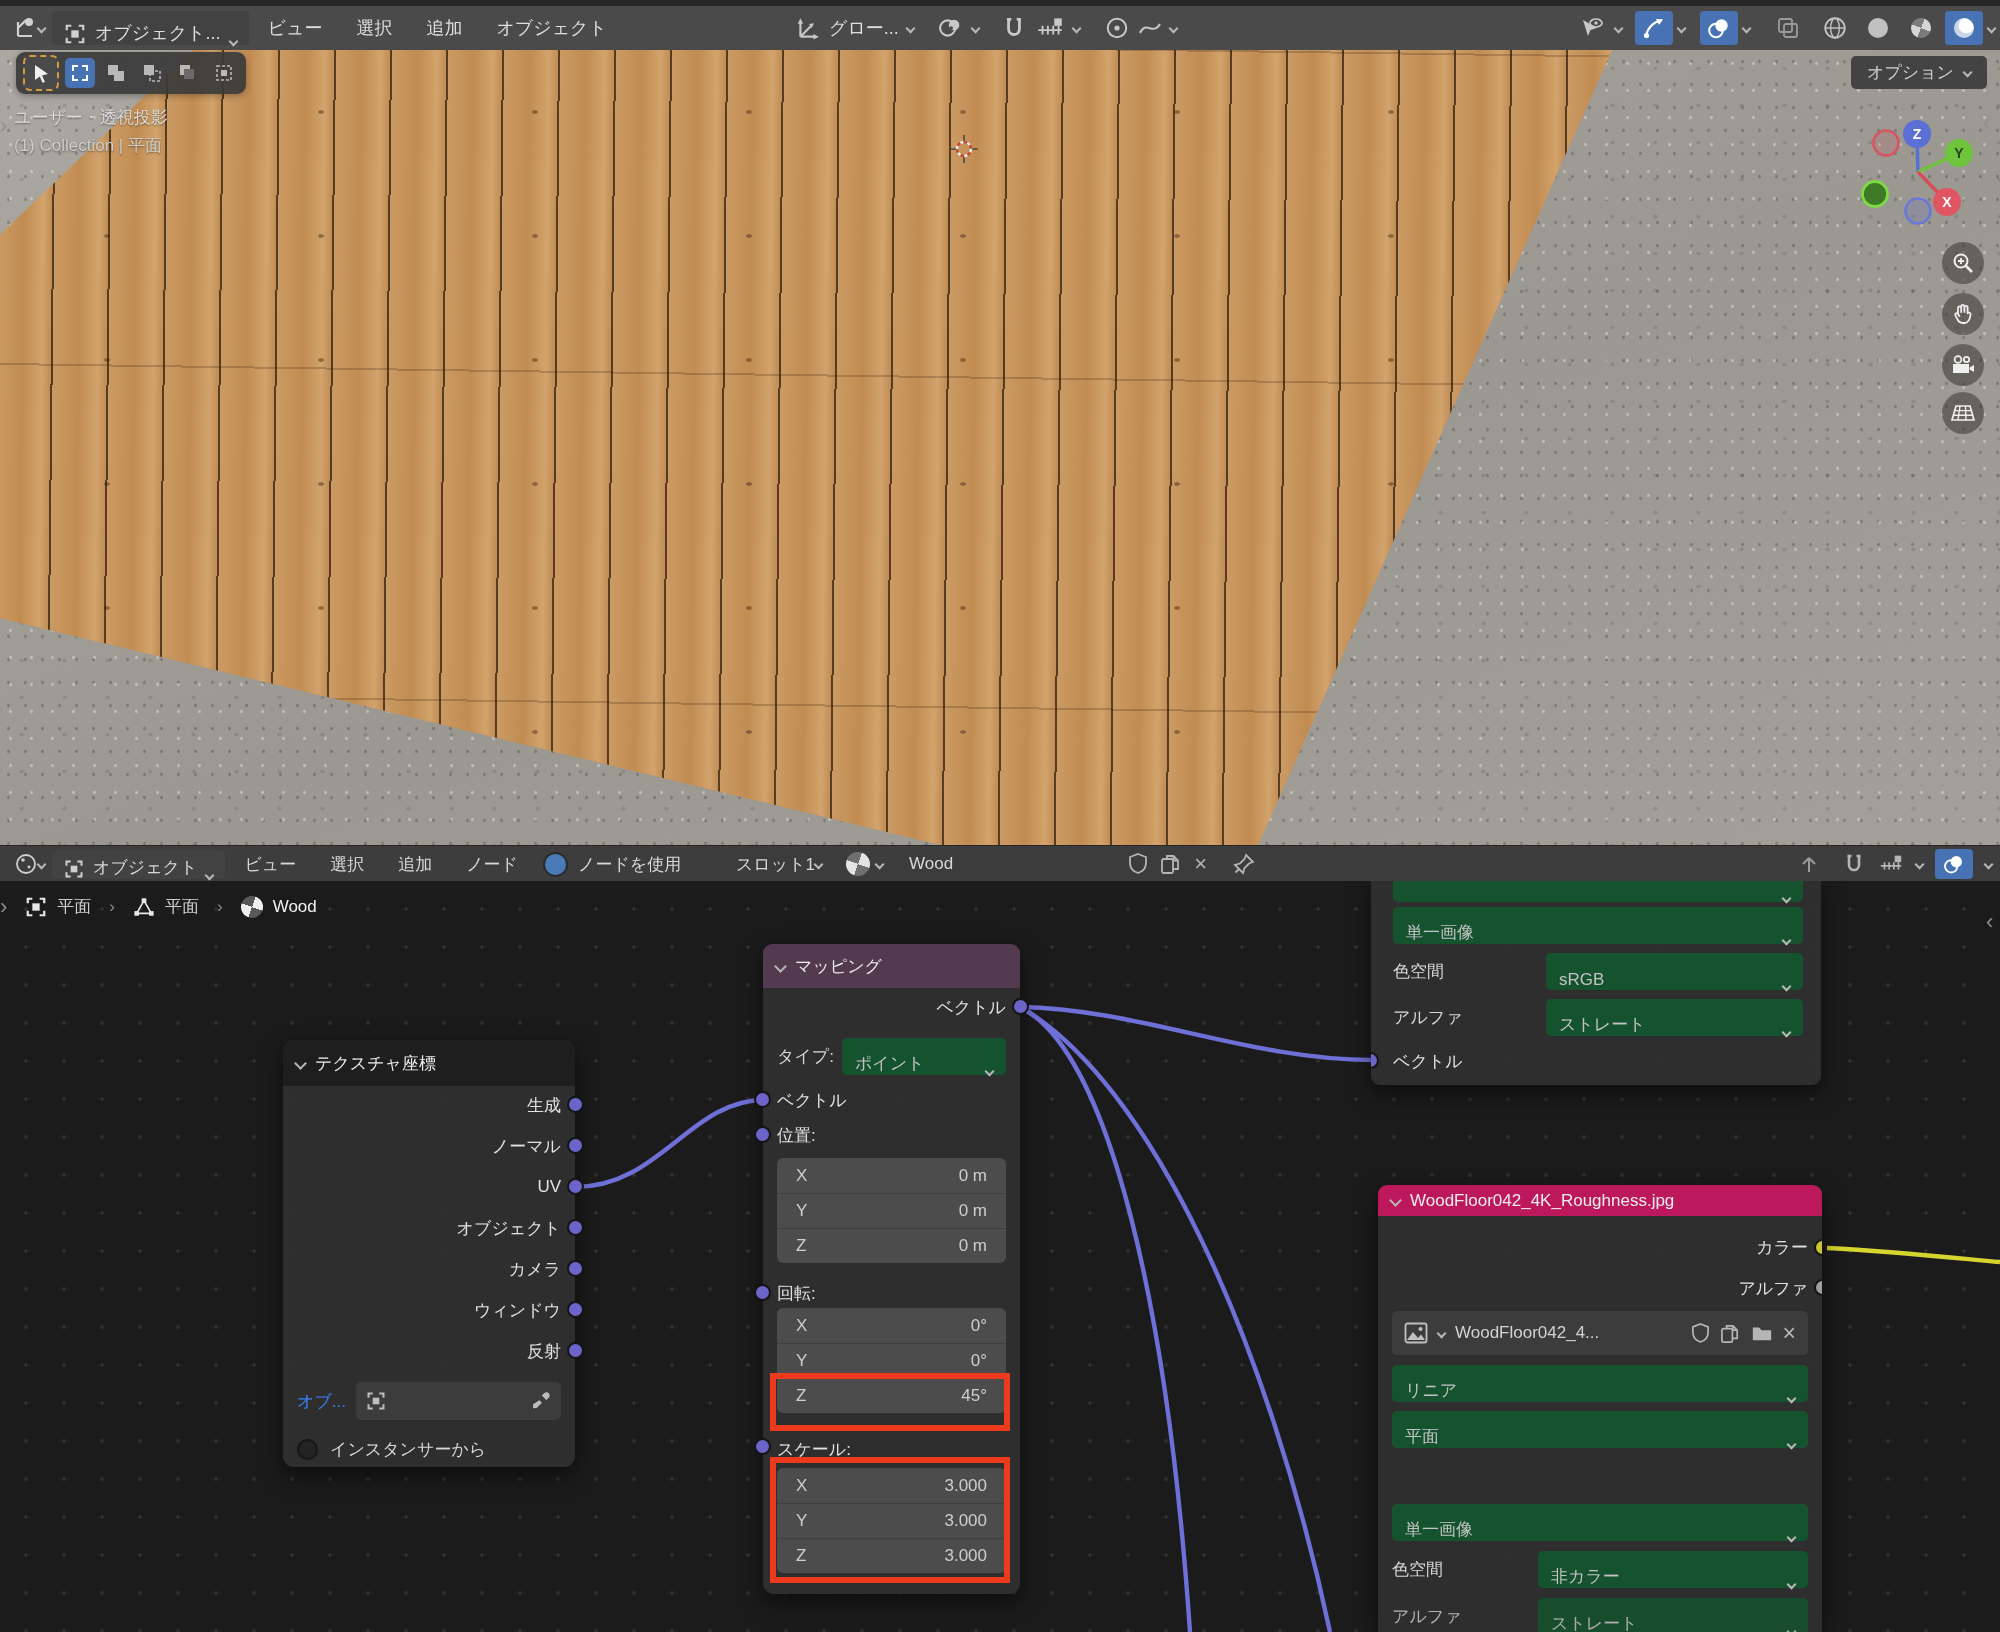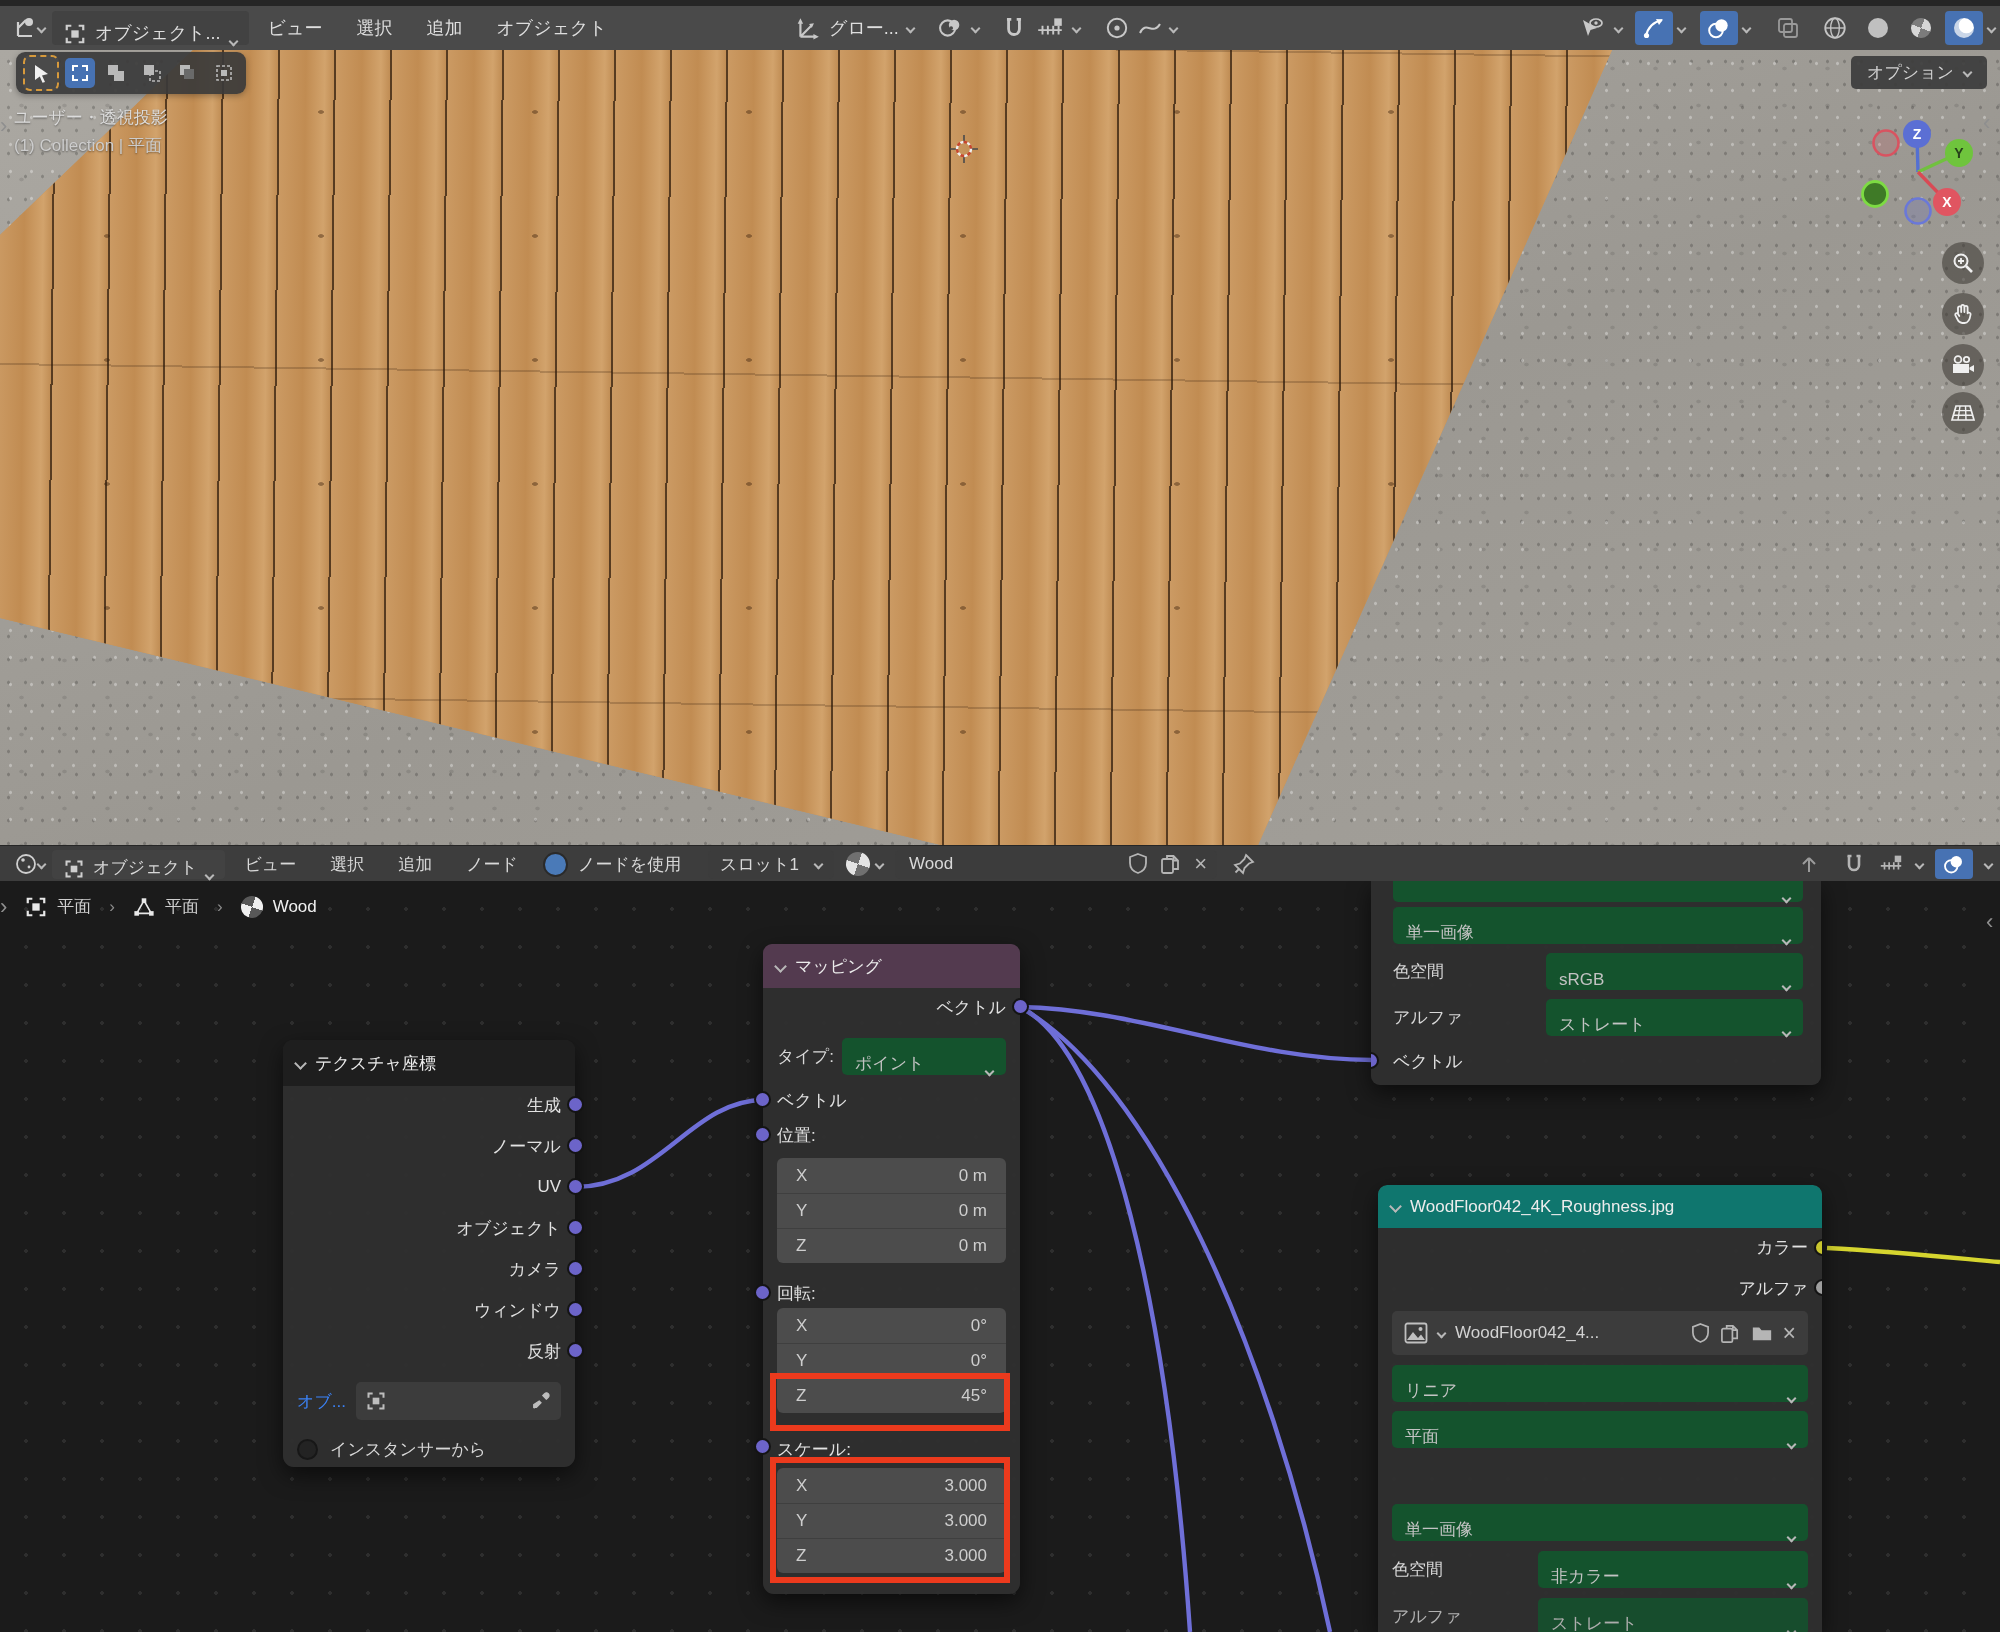--- a/index.html
+++ b/index.html
@@ -285,21 +285,21 @@
     <div class="menu-item">ビュー</div>
     <div class="menu-item">選択</div>
     <div class="menu-item">追加</div>
     <div class="menu-item">ノード</div>
     <div style="display:flex;align-items:center;gap:10px;margin-left:6px">
       <div style="width:25px;height:25px;border-radius:50%;background:#4a7ab8;border:2px solid #2a2a2a"></div>
       <span>ノードを使用</span>
     </div>
   </div>
   <div class="hgrp" style="left:708px;top:0;height:36px;gap:12px">
-    <div class="field" style="width:126px;height:29px;padding:0 12px;justify-content:space-between">
+    <div class="field" style="width:126px;height:29px;padding:0 12px;justify-content:flex-end">
       <span>スロット1</span>
       <span class="cv sm"></span>
     </div>
     <div style="display:flex;align-items:center;gap:6px">
       <div style="width:24px;height:24px;border-radius:50%;background:conic-gradient(#e4e4e4 0 25%,#707070 0 50%,#e4e4e4 0 75%,#707070 0);transform:rotate(20deg)"></div>
       <span class="cv sm"></span>
     </div>
     <div class="field" style="width:322px;height:29px;padding:0 0 0 14px;justify-content:space-between">
       <span>Wood</span>
       <div style="display:flex;align-items:center;gap:12px;padding-right:10px">
@@ -526,21 +526,21 @@
           <span class="cv sm"></span>
       </div>
     </div>
     <div class="r irow" style="top:162px;height:36px;left:8px">
         <span>ベクトル</span>
       </div>
     <div class="sk left" style="top:171px"></div>
   </div>
 
   <div class="node" style="left:1378px;top:304px;width:444px;height:447px;border-radius:9px 9px 0 0;overflow:hidden">
-    <div class="nhead" style="background:#0f766e;height:43px">
+    <div class="nhead" style="background:#be185d;height:31px">
       <span class="cv"></span>
       <span>WoodFloor042_4K_Roughness.jpg</span>
     </div>
     <div class="r orow" style="top:45px;height:34px">
         <span>カラー</span>
       </div>
     <div class="sk right" style="top:54px;background:#c8c52e"></div>
     <div class="r orow" style="top:86px;height:34px">
         <span>アルファ</span>
       </div>

